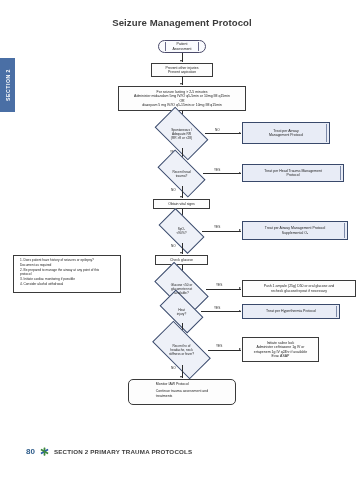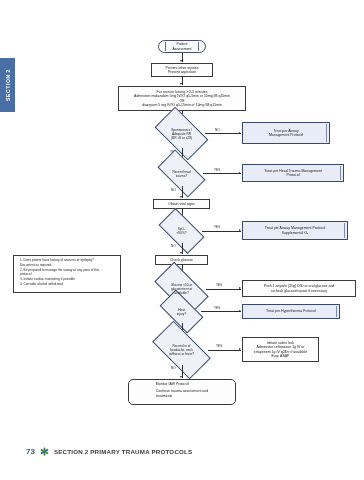--- a/index.html
+++ b/index.html
@@ -105,20 +105,21 @@
 </style>
 </head>
 <body>
 
 <div id="page">
 
   <div class="section-tab">
     <span>SECTION 2</span>
   </div>
 
+  <div class="page-title">Seizure Management Protocol</div>
 
   <div class="node term" style="left:158px;top:40px;width:48px;height:13px;">
     <div>
       <div>Patient</div>
       <div>Assessment</div>
     </div>
   </div>
   <div class="ln vln" style="left:181.6px;top:53px;height:9px;"></div>
   <div class="arrow down" style="left:180px;top:60px;"></div>
 
@@ -305,21 +306,21 @@
   <div class="node rounded" style="left:128px;top:379px;width:108px;height:26px;">
     <div>
       <div>Monitor IAW Protocol</div>
       <div style="height:3px"></div>
       <div>Continue trauma assessment and</div>
       <div>treatments</div>
     </div>
   </div>
 
   <div class="footer">
-    <div class="pg-num">73</div>
+    <div class="pg-num">80</div>
     <svg class="star-icon" viewBox="0 0 24 24">
       <g transform="translate(12,12)">
         <rect x="-2.4" y="-11" width="4.8" height="22" rx="1.4" fill="#3f8a3f"></rect>
         <rect x="-2.4" y="-11" width="4.8" height="22" rx="1.4" fill="#2f5fa8" transform="rotate(60)"></rect>
         <rect x="-2.4" y="-11" width="4.8" height="22" rx="1.4" fill="#3f8a3f" transform="rotate(120)"></rect>
       </g>
     </svg>
     <div class="footer-text">SECTION 2   PRIMARY TRAUMA PROTOCOLS</div>
   </div>
 

